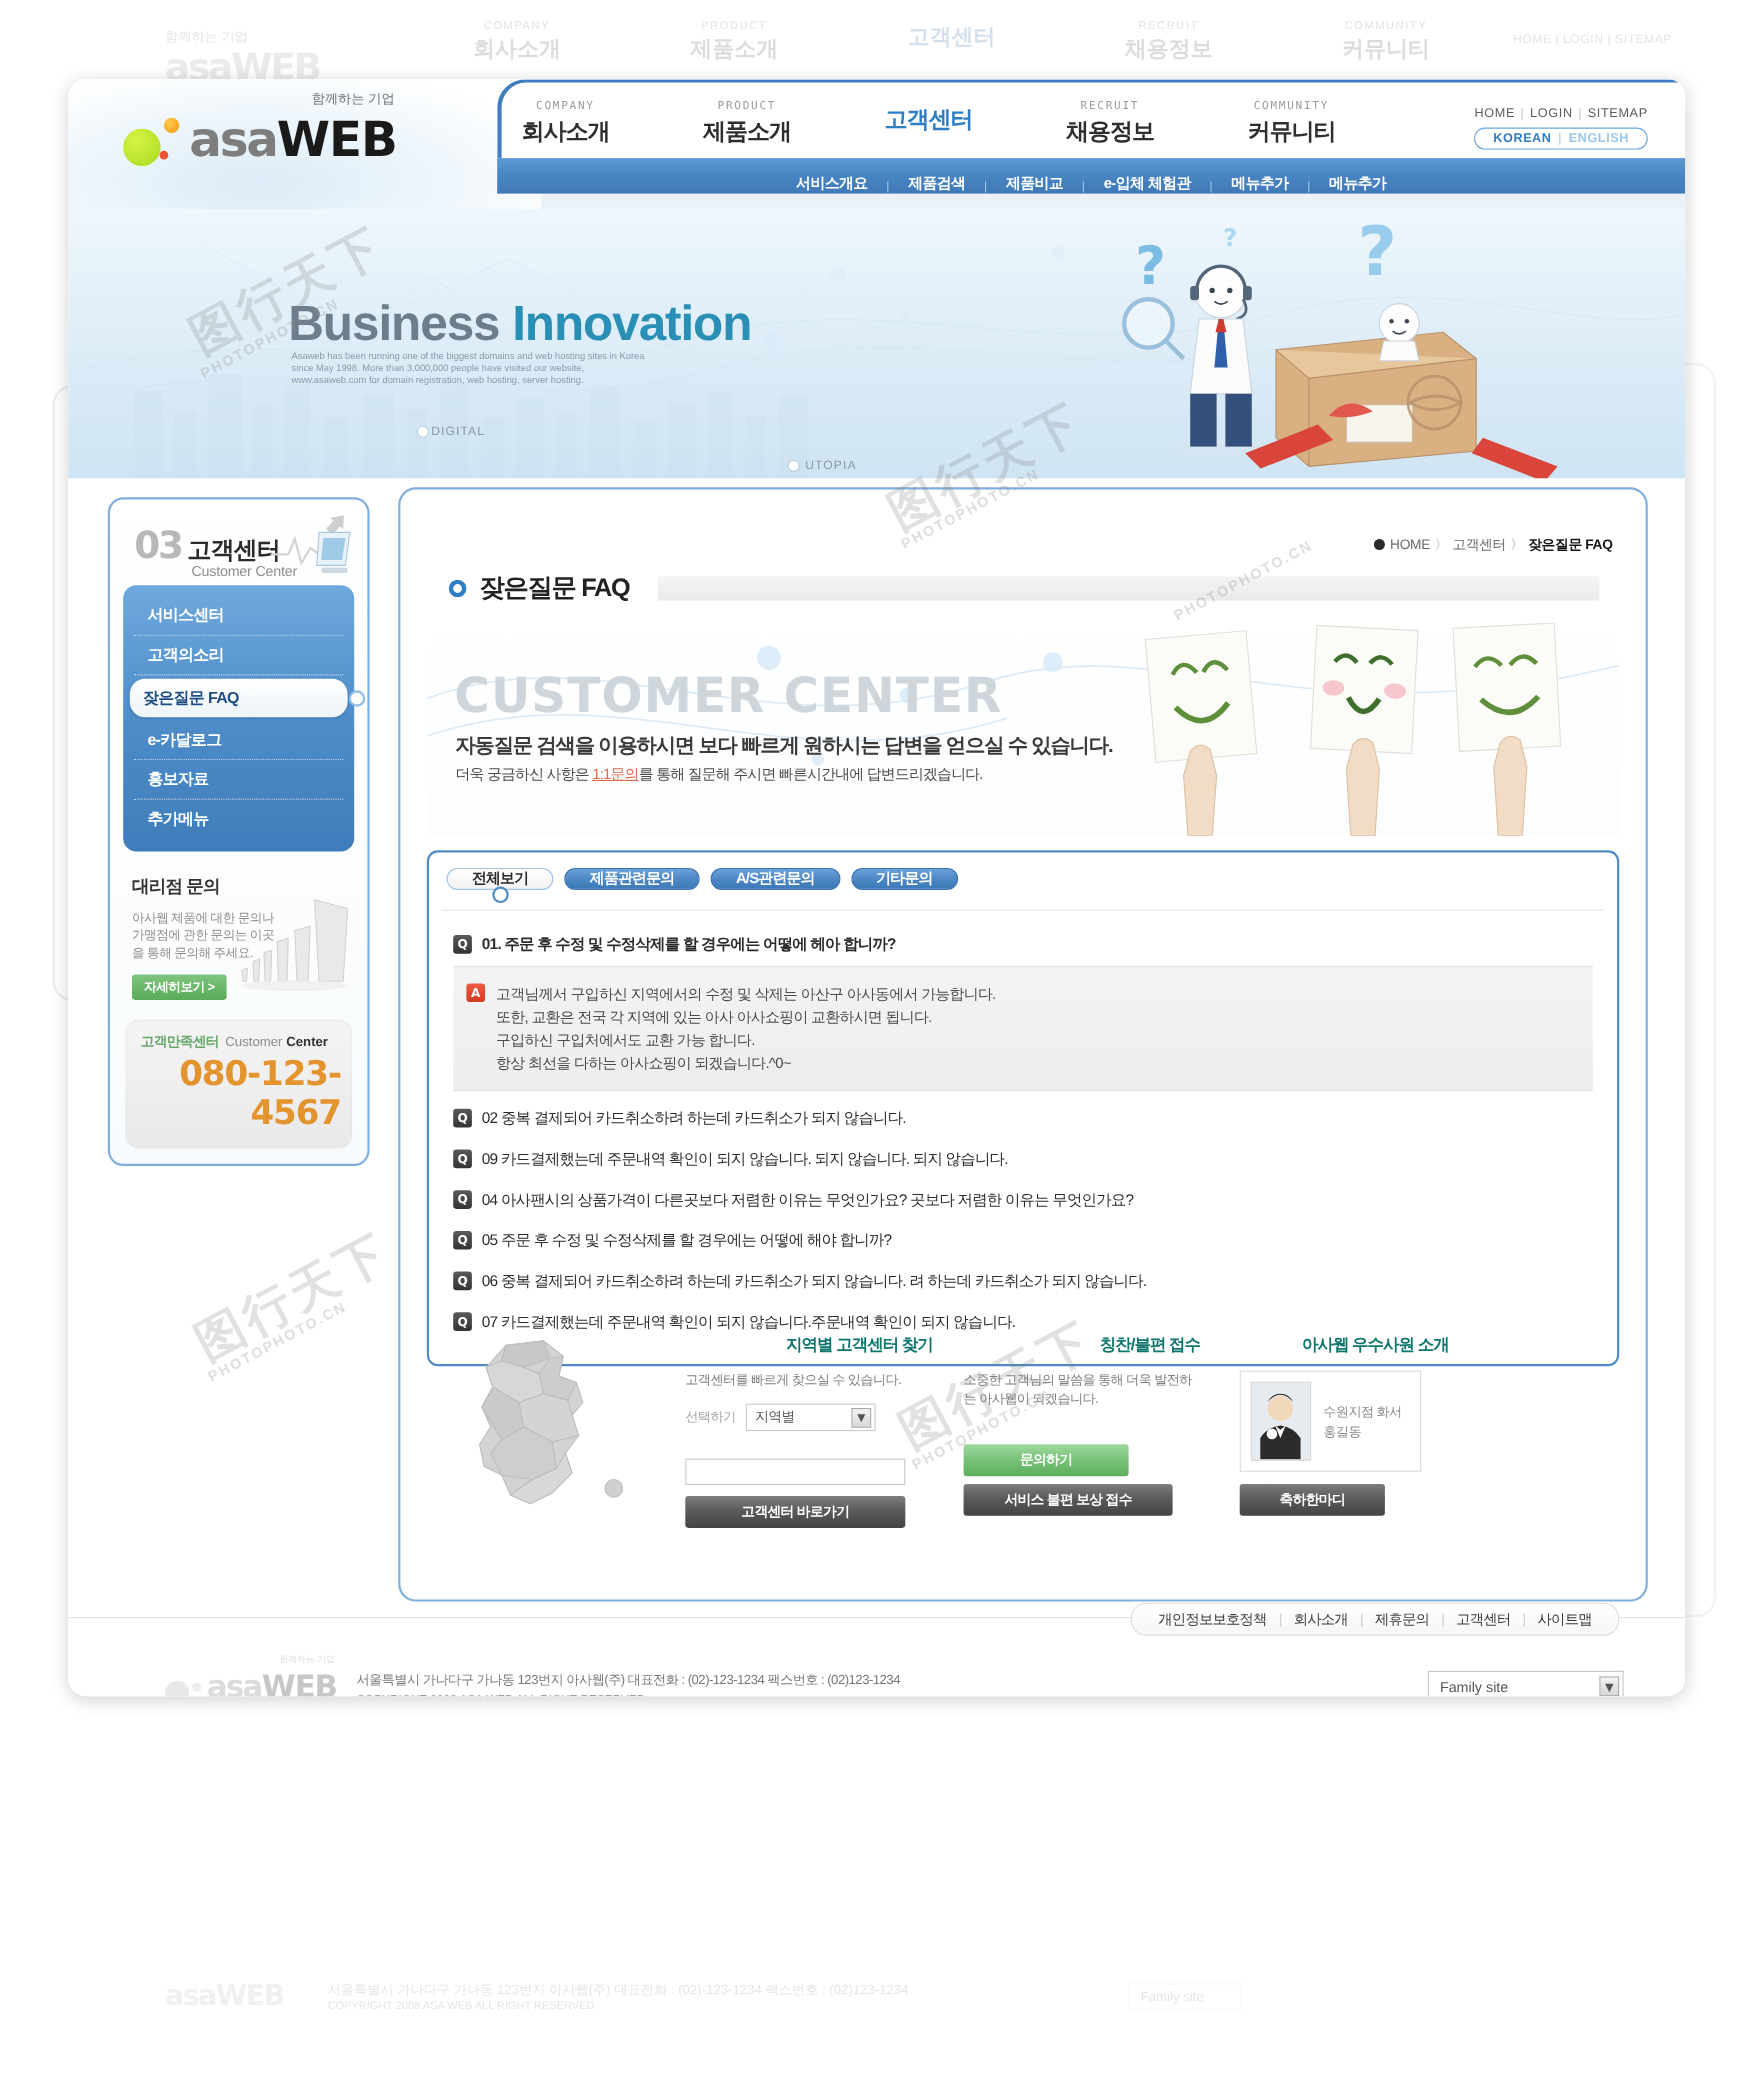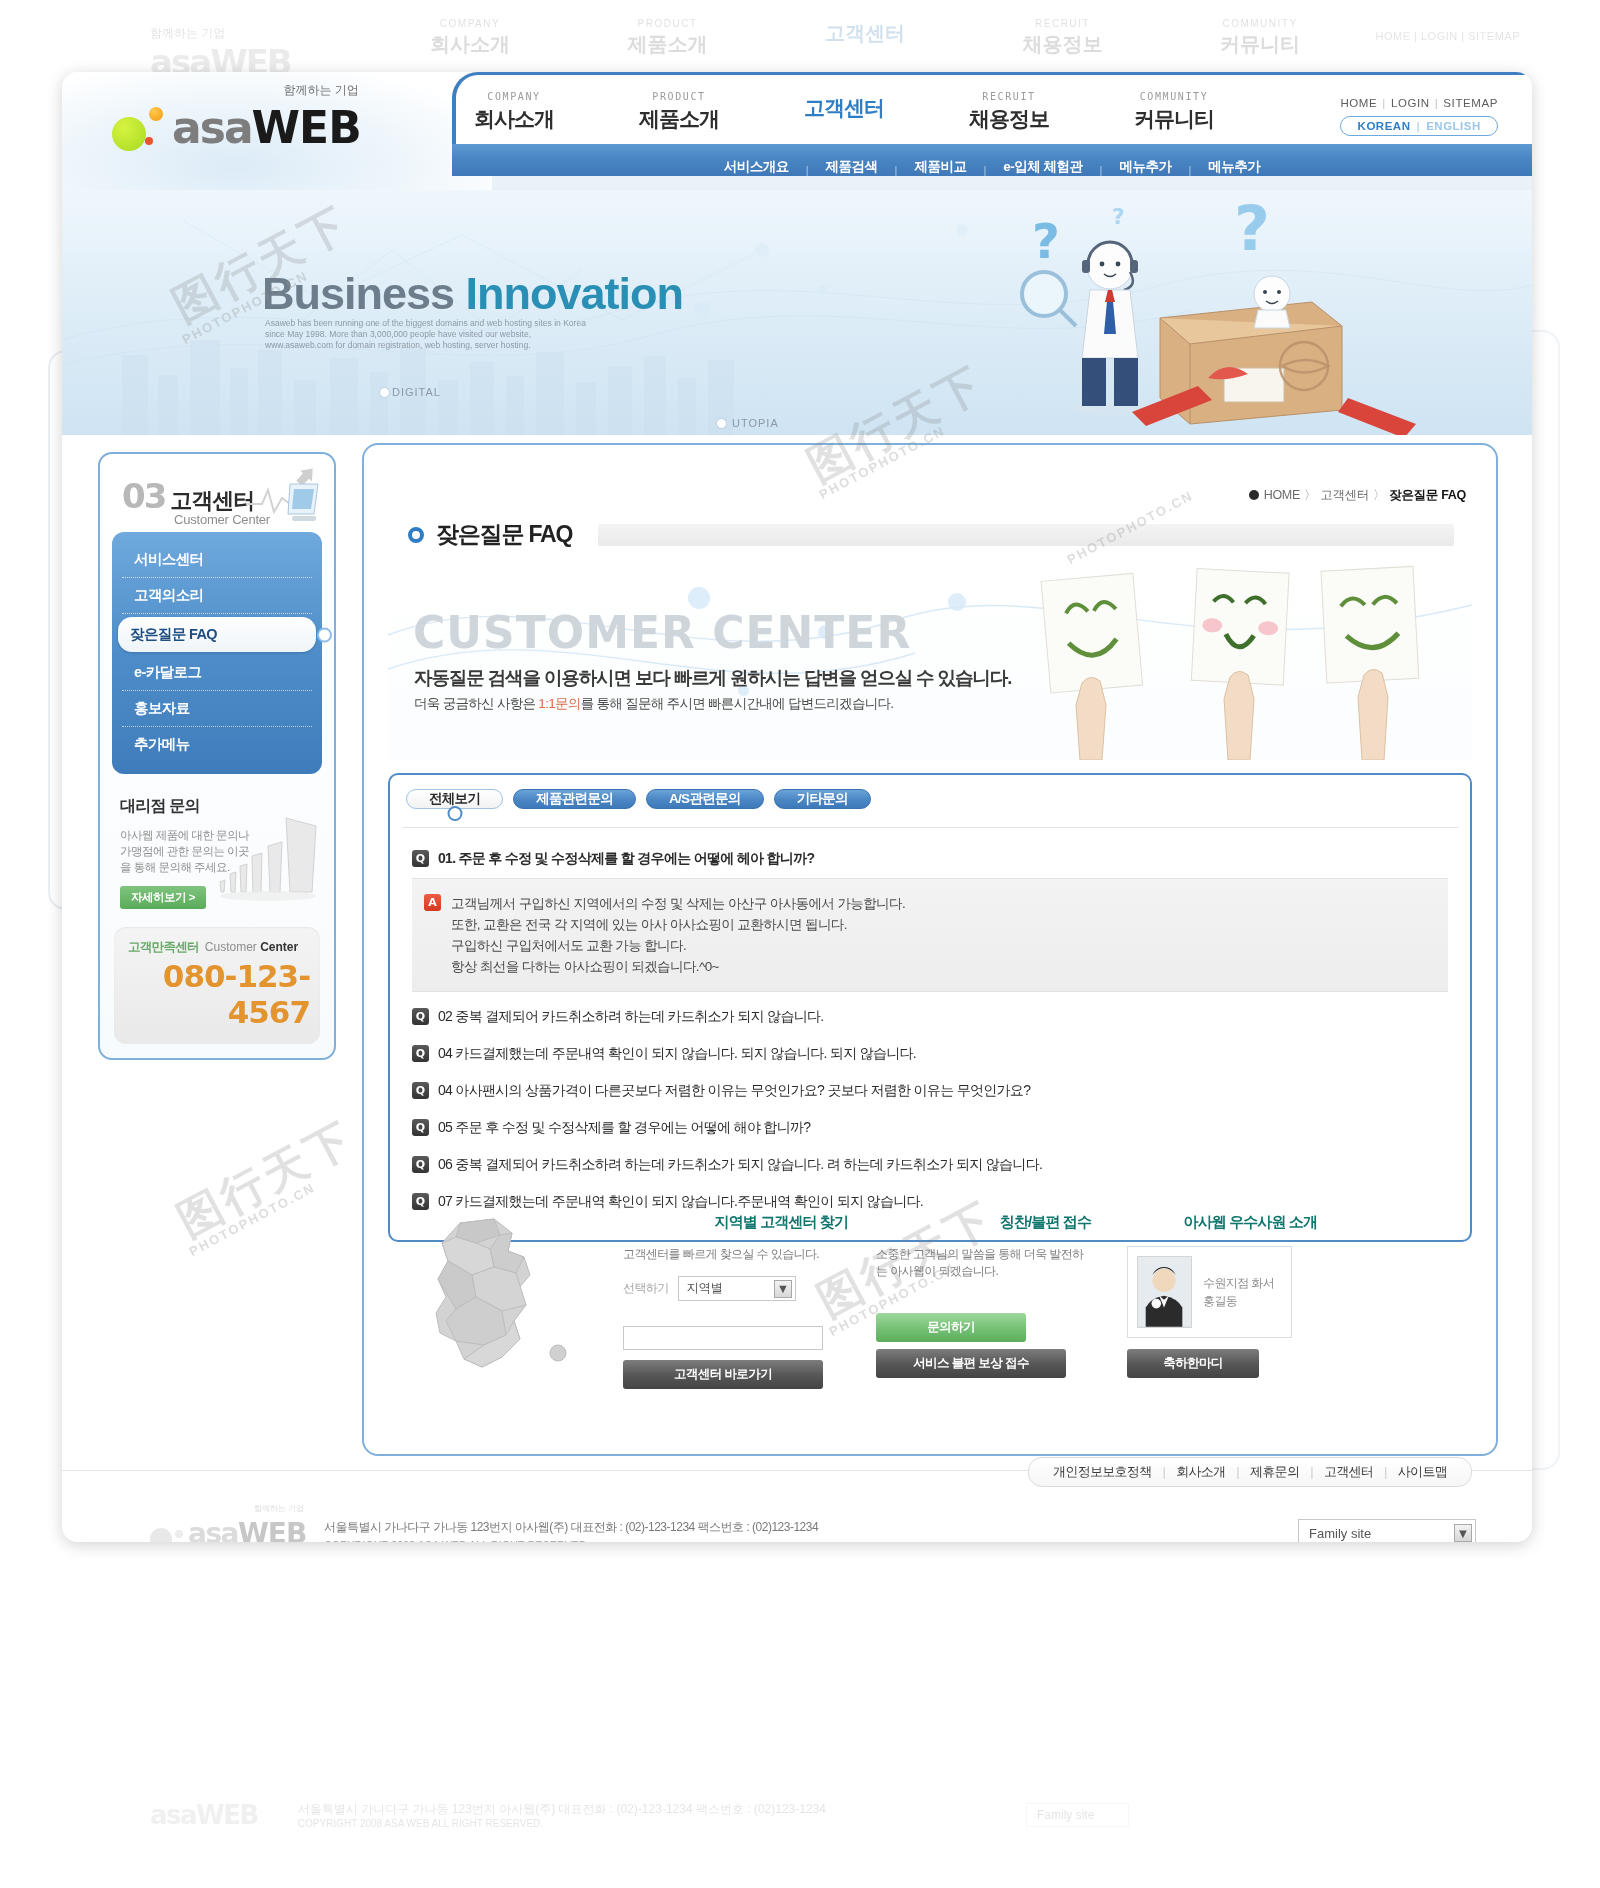--- a/index.html
+++ b/index.html
@@ -207,21 +207,21 @@
   .cc-banner {
     position: absolute; left: 24px; right: 24px; top: 120px; height: 195px; overflow: hidden;
     background: linear-gradient(180deg,#ffffff 0%, #fbfdfe 100%);
   }
   .cc-banner .big {
     position: absolute; left: 25px; top: 42px; font-size: 44px; font-weight: bold; color: #cfd6db;
     letter-spacing: 1px; font-family: "DejaVu Sans", sans-serif;
   }
   .cc-banner .l1 { position: absolute; left: 26px; top: 100px; font-size: 18.5px; font-weight: bold; color: #3a3a3a; letter-spacing: -1.1px; }
   .cc-banner .l2 { position: absolute; left: 26px; top: 130px; font-size: 13.5px; color: #4a4a4a; letter-spacing: -.7px; }
-  .cc-banner .l2 .hl { color: #dd6b4a; cursor: pointer; }
+  .cc-banner .l2 .hl { color: #dd6b4a; text-decoration: underline; cursor: pointer; }
   .cc-banner .faces { position: absolute; right: 8px; top: 0; width: 430px; height: 195px; }
   .cc-bubble { position: absolute; border-radius: 50%; background: #d5e9f7; opacity: .8; }
 
   
   .faq-box {
     position: absolute; left: 24px; right: 24px; top: 328px;
     border: 2px solid #4f8cc6; border-radius: 10px; background: #ffffff; padding: 14px 0 20px 0;
   }
   .faq-tabs { display: flex; gap: 10px; padding: 0 16px 12px 16px; align-items: center; }
   .faq-tab {
@@ -701,21 +701,21 @@
               <div>항상 최선을 다하는 아사쇼핑이 되겠습니다.^0~</div>
             </div>
           </div>
 
           <div class="q-row">
             <div class="badge-q">Q</div>
             <div class="q-text">02 중복 결제되어 카드취소하려 하는데 카드취소가 되지 않습니다.</div>
           </div>
           <div class="q-row">
             <div class="badge-q">Q</div>
-            <div class="q-text">04 카드결제했는데 주문내역 확인이 되지 않습니다. 되지 않습니다. 되지 않습니다.</div>
+            <div class="q-text">09 카드결제했는데 주문내역 확인이 되지 않습니다. 되지 않습니다. 되지 않습니다.</div>
           </div>
           <div class="q-row">
             <div class="badge-q">Q</div>
             <div class="q-text">04 아사팬시의 상품가격이 다른곳보다 저렴한 이유는 무엇인가요? 곳보다 저렴한 이유는 무엇인가요?</div>
           </div>
           <div class="q-row">
             <div class="badge-q">Q</div>
             <div class="q-text">05 주문 후 수정 및 수정삭제를 할 경우에는 어떻에 해야 합니까?</div>
           </div>
           <div class="q-row">

